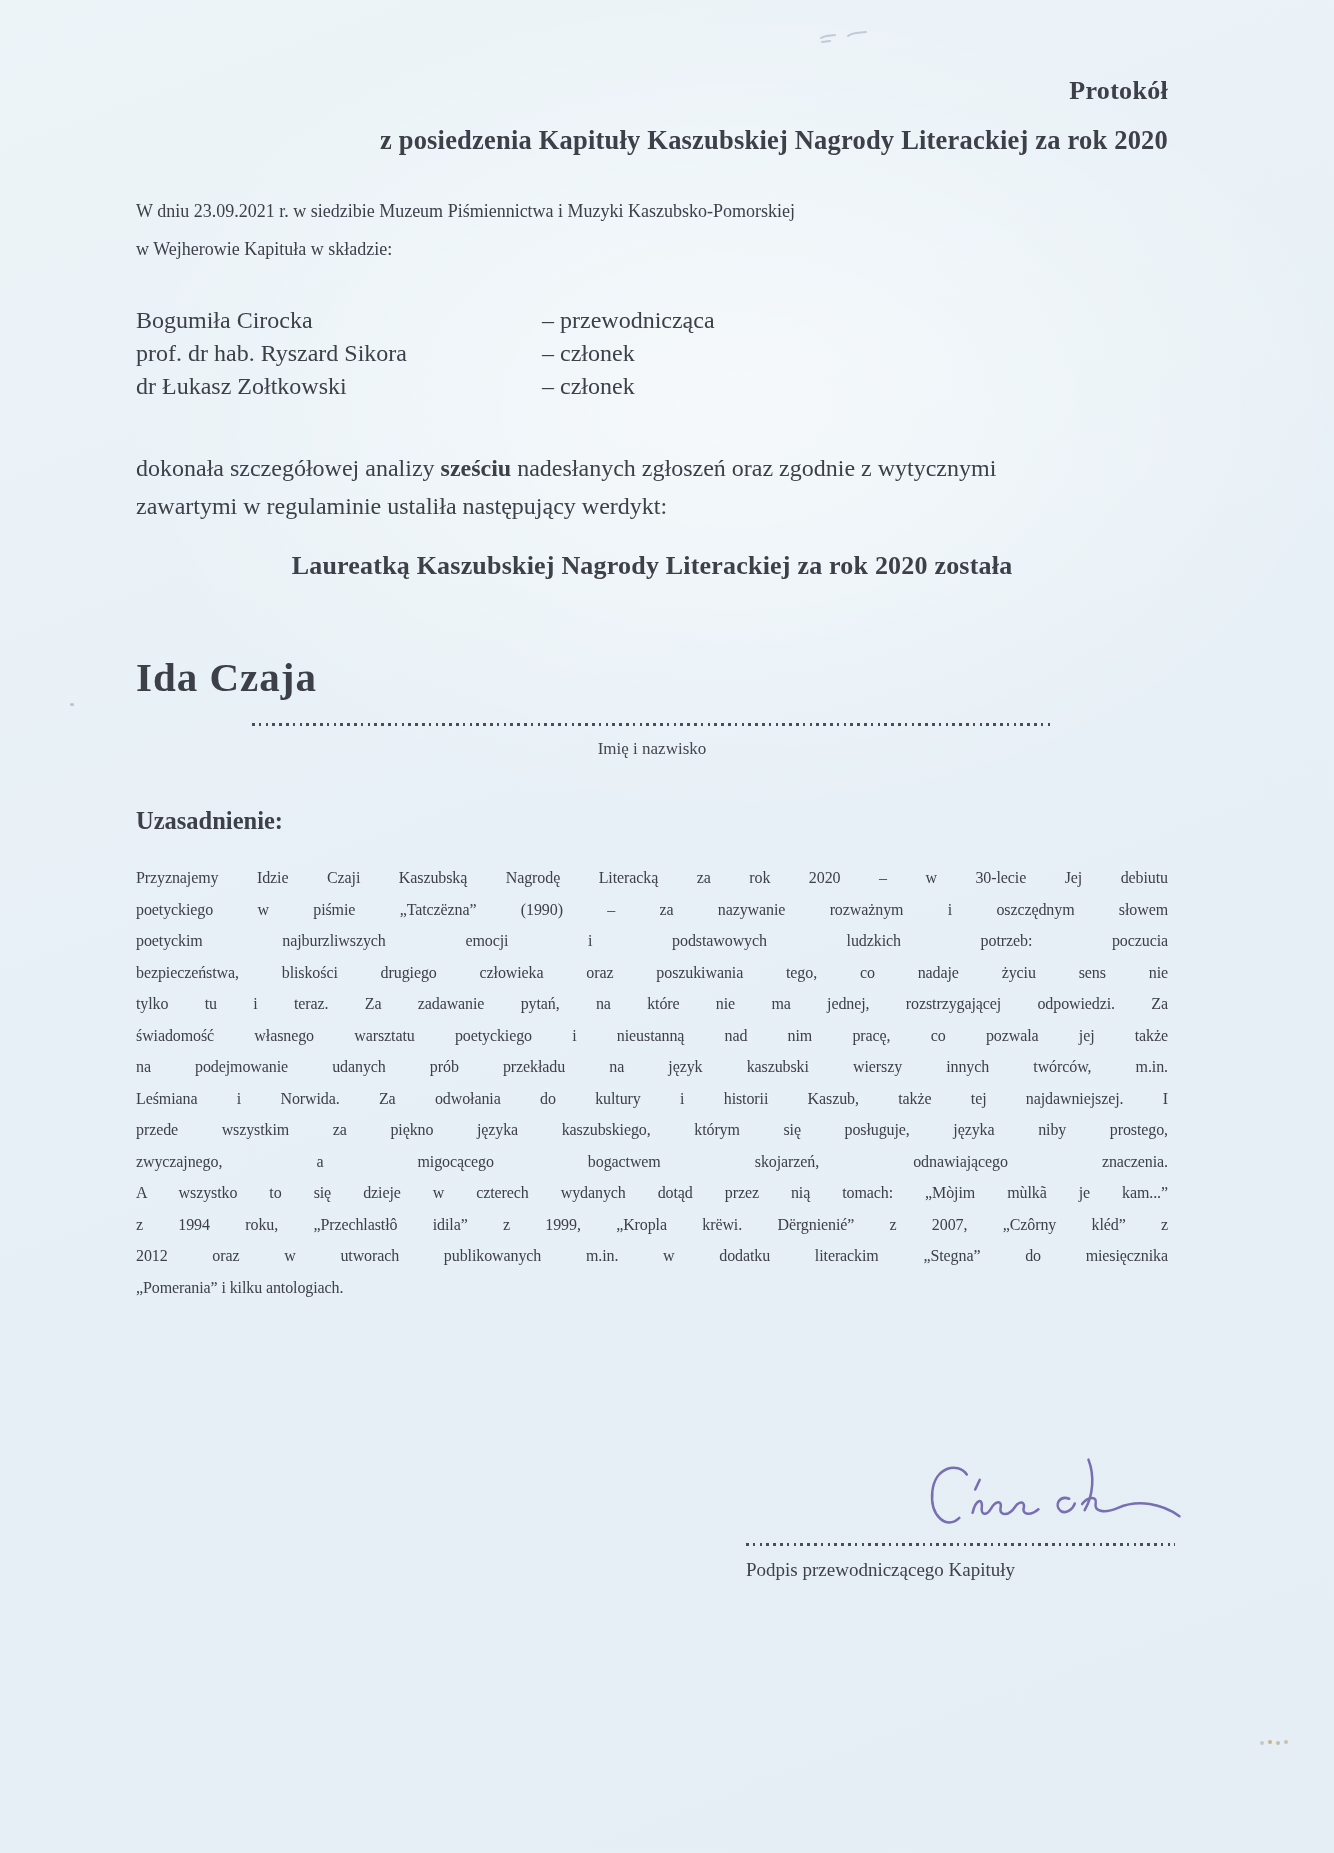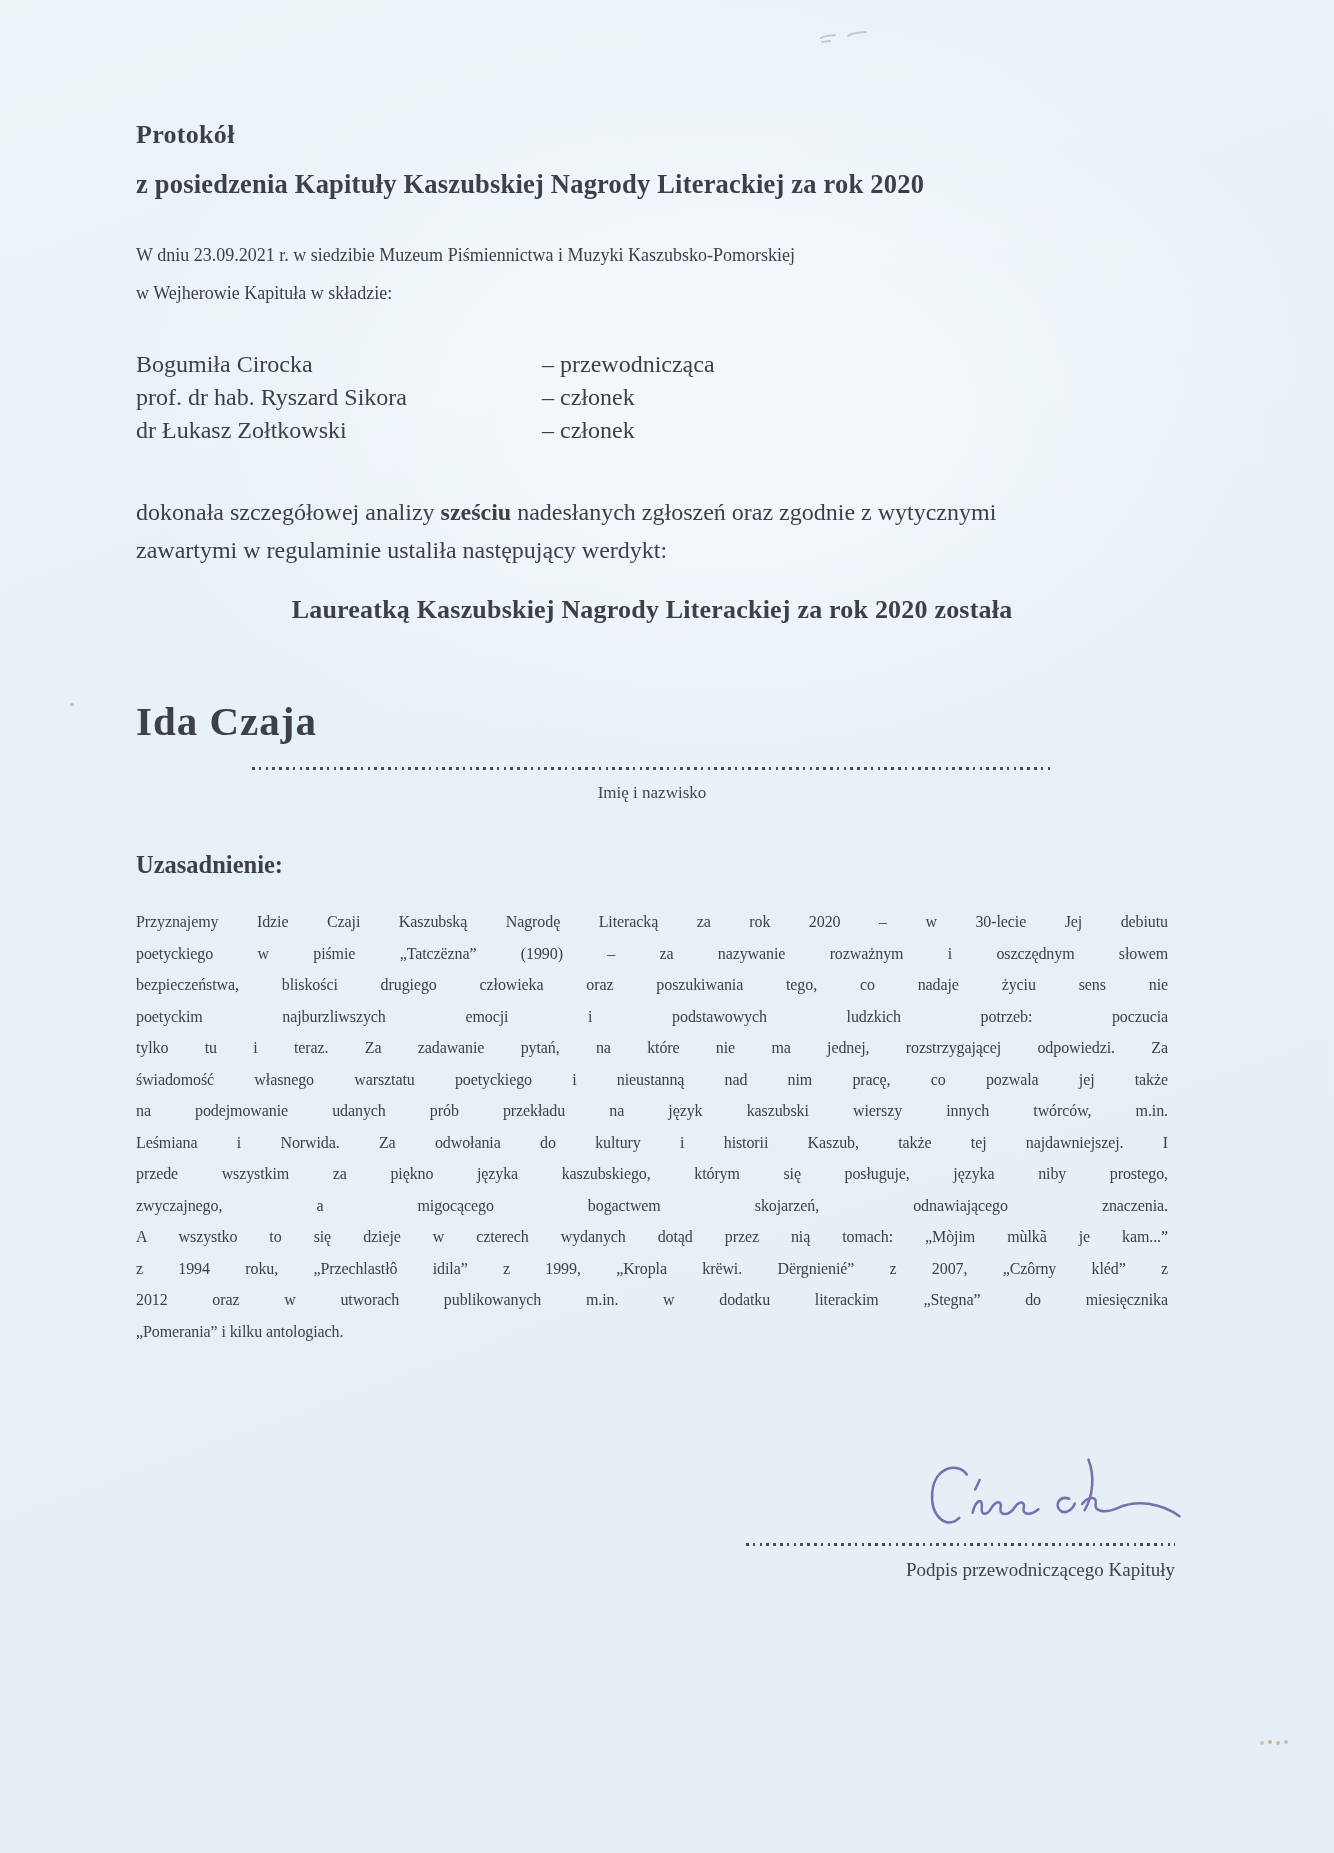--- a/index.html
+++ b/index.html
@@ -11,21 +11,21 @@
     background:
       radial-gradient(ellipse 900px 600px at 55% 22%, rgba(255,255,255,.55), rgba(255,255,255,0) 70%),
       linear-gradient(160deg,#edf4f8 0%, #e7f0f6 45%, #e5eef5 100%);
     color:#3e4049;
     font-family:"Liberation Serif","DejaVu Serif",serif;
     overflow:hidden;
   }
   .content{
     position:absolute; left:136px; top:0; width:1032px;
   }
-  .title-block{ text-align:left; padding-top:118px; }
+  .title-block{ text-align:right; padding-top:74px; }
   .title-1{
     font-size:26px; font-weight:bold; line-height:34px; letter-spacing:.3px;
   }
   .title-2{
     font-size:26.5px; font-weight:bold; line-height:34px; margin-top:15px; letter-spacing:.2px;
   }
   .intro{
     margin-top:35px; font-size:18px; line-height:38px; text-align:left;
   }
   .members{ margin-top:36px; font-size:24px; line-height:33px; }
@@ -51,21 +51,21 @@
     margin-top:46px; font-size:24.5px; font-weight:bold; line-height:31px;
   }
   .justification{ margin-top:26px; font-size:16px; line-height:31.5px; letter-spacing:-0.1px; }
   .jline{ text-align:justify; text-align-last:justify; }
   .jline.last{ text-align:left; text-align-last:left; }
   .signature-area{ position:absolute; left:0; top:0; width:1334px; height:1853px; pointer-events:none; }
   .signature-svg{ position:absolute; left:912px; top:1452px; width:272px; height:88px; transform:rotate(-4deg); }
   .signature-line{ position:absolute; left:746px; top:1543px; width:429px; }
   .signature-caption{
     position:absolute; left:746px; top:1558px; width:429px;
-    text-align:right; font-size:19px; line-height:24px; color:#3f414b;
+    text-align:left; font-size:19px; line-height:24px; color:#3f414b;
   }
   
   .artifact-top{ position:absolute; left:818px; top:26px; width:54px; height:20px; opacity:.45; }
   .artifact-bottom{
     position:absolute; left:1268px; top:1740px; width:4px; height:4px; border-radius:50%;
     background:rgba(168,140,82,.6);
     box-shadow:8px 1px 0 rgba(168,140,82,.5), 16px 0 0 rgba(168,140,82,.45), -8px 1px 0 rgba(150,130,90,.35);
   }
   .artifact-speck{
     position:absolute; left:70px; top:703px; width:4px; height:3px; border-radius:50%;
@@ -108,22 +108,22 @@
     <div class="laureate-name">Ida Czaja</div>
 
     <div class="dotted name-line"></div>
     <div class="name-caption">Imię i nazwisko</div>
 
     <div class="justification-heading">Uzasadnienie:</div>
 
     <div class="justification">
       <div class="jline">Przyznajemy Idzie Czaji Kaszubską Nagrodę Literacką za rok 2020 – w 30-lecie Jej debiutu</div>
       <div class="jline">poetyckiego w piśmie „Tatczëzna” (1990) – za nazywanie rozważnym i oszczędnym słowem</div>
+      <div class="jline">poetyckim najburzliwszych emocji i podstawowych ludzkich potrzeb: poczucia</div>
       <div class="jline">bezpieczeństwa, bliskości drugiego człowieka oraz poszukiwania tego, co nadaje życiu sens nie</div>
-      <div class="jline">poetyckim najburzliwszych emocji i podstawowych ludzkich potrzeb: poczucia</div>
       <div class="jline">tylko tu i teraz. Za zadawanie pytań, na które nie ma jednej, rozstrzygającej odpowiedzi. Za</div>
       <div class="jline">świadomość własnego warsztatu poetyckiego i nieustanną nad nim pracę, co pozwala jej także</div>
       <div class="jline">na podejmowanie udanych prób przekładu na język kaszubski wierszy innych twórców, m.in.</div>
       <div class="jline">Leśmiana i Norwida. Za odwołania do kultury i historii Kaszub, także tej najdawniejszej. I</div>
       <div class="jline">przede wszystkim za piękno języka kaszubskiego, którym się posługuje, języka niby prostego,</div>
       <div class="jline">zwyczajnego, a migocącego bogactwem skojarzeń, odnawiającego znaczenia.</div>
       <div class="jline">A wszystko to się dzieje w czterech wydanych dotąd przez nią tomach: „Mòjim mùlkã je kam...”</div>
       <div class="jline">z 1994 roku, „Przechlastłô idila” z 1999, „Kropla krëwi. Dërgnienié” z 2007, „Czôrny kléd” z</div>
       <div class="jline">2012 oraz w utworach publikowanych m.in. w dodatku literackim „Stegna” do miesięcznika</div>
       <div class="jline last">„Pomerania” i kilku antologiach.</div>

